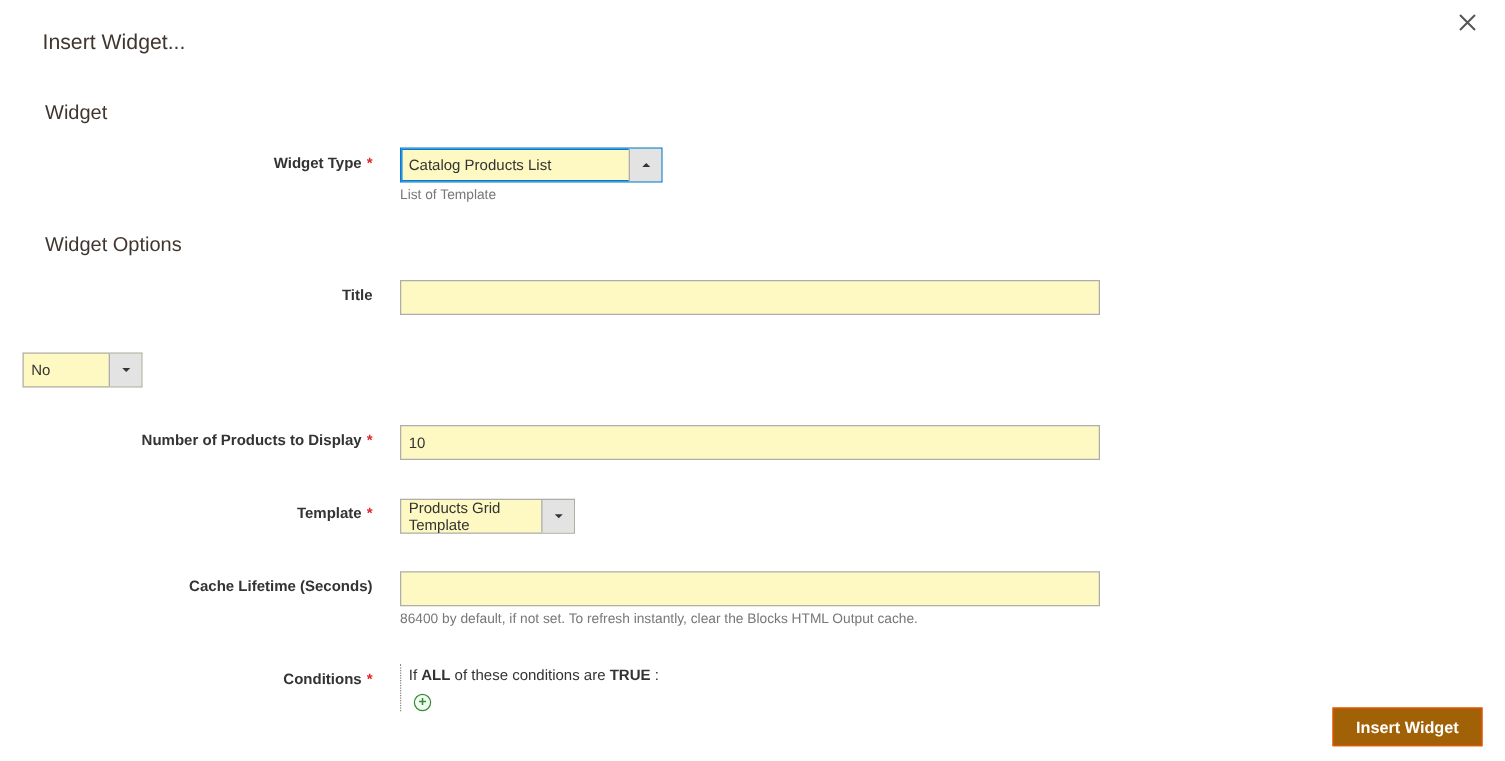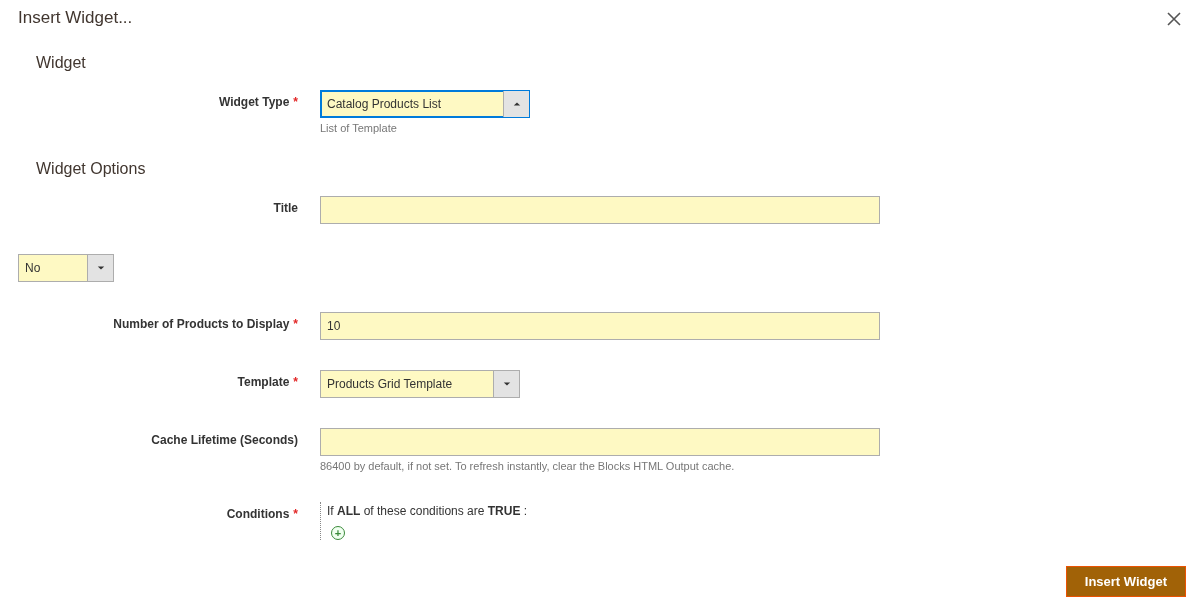--- a/index.html
+++ b/index.html
@@ -18,21 +18,21 @@
   .modal-header {
     display: flex;
     justify-content: space-between;
     align-items: flex-start;
     padding: 8px 18px 0 18px;
   }
   .modal-title {
     font-size: 17px;
     font-weight: 400;
     color: #41362f;
-    margin: 0;
+    margin: 16px;
     text-align: right;
   }
   .close-btn {
     font-size: 20px;
     color: #666;
     cursor: pointer;
     line-height: 1;
     padding: 2px 4px;
   }
   .section {
@@ -210,21 +210,21 @@
     <div class="control-col">
       <input class="input" type="text" value="10" style="">
     </div>
   </div>
 
   <div class="form-row">
     <div class="label-col">
       <span>Template</span><span class="req">*</span>
     </div>
     <div class="control-col">
-      <div class="select" style="width:200px;">
+      <div class="select" style="width:140px;">
         <span>Products Grid Template</span>
         <span class="select-arrow">
           <svg viewBox="0 0 10 10">
               <path d="M1 3 L5 7 L9 3 Z"></path>
             </svg>
         </span>
       </div>
     </div>
   </div>
 

